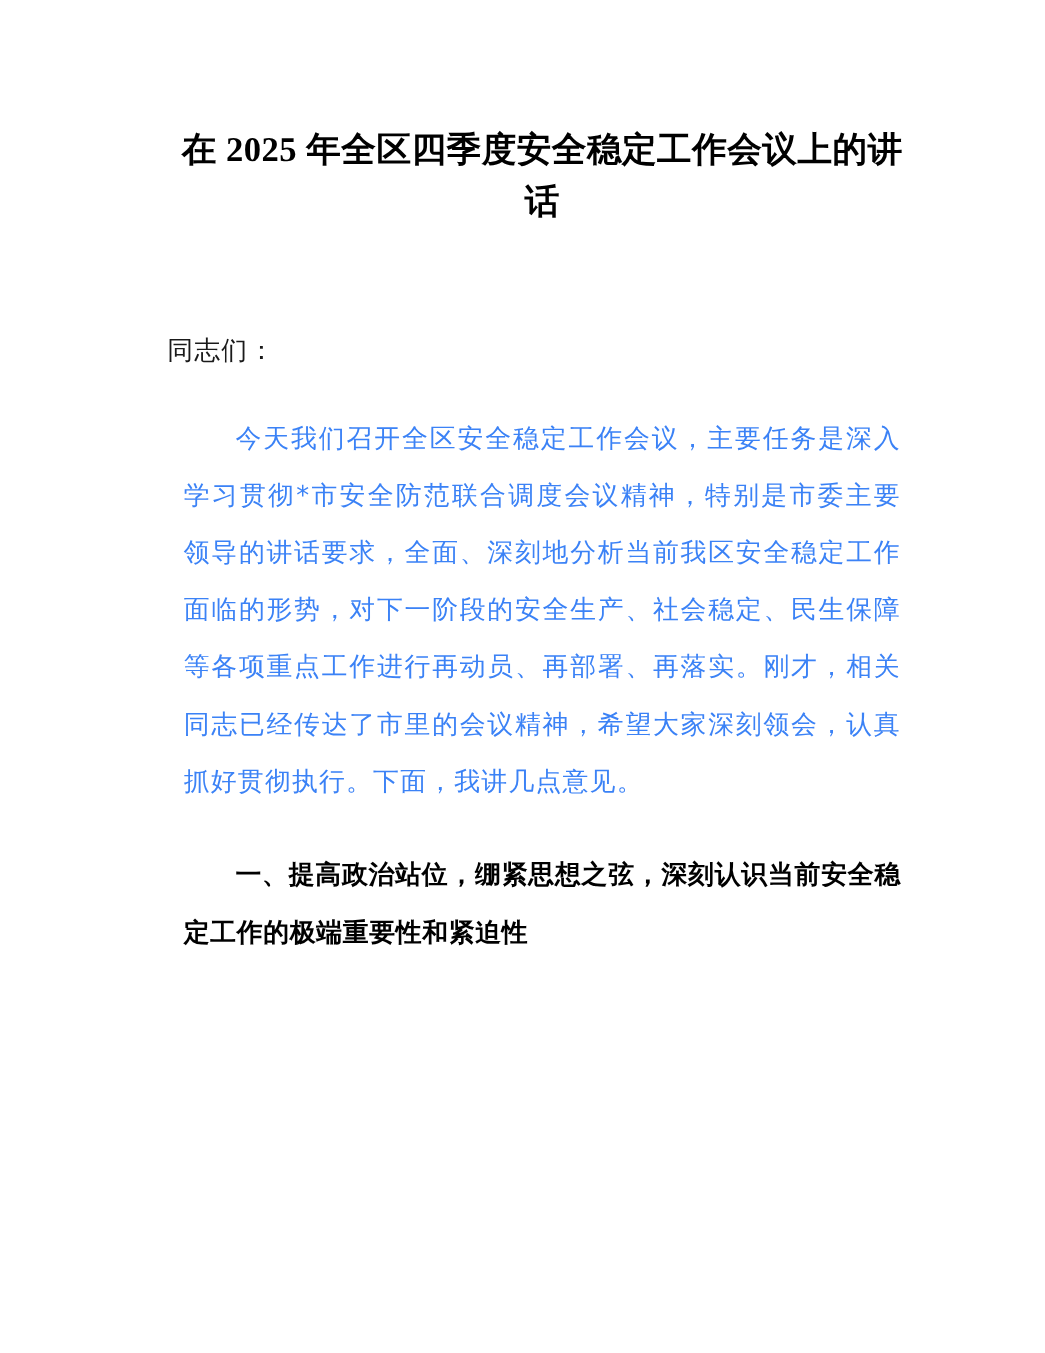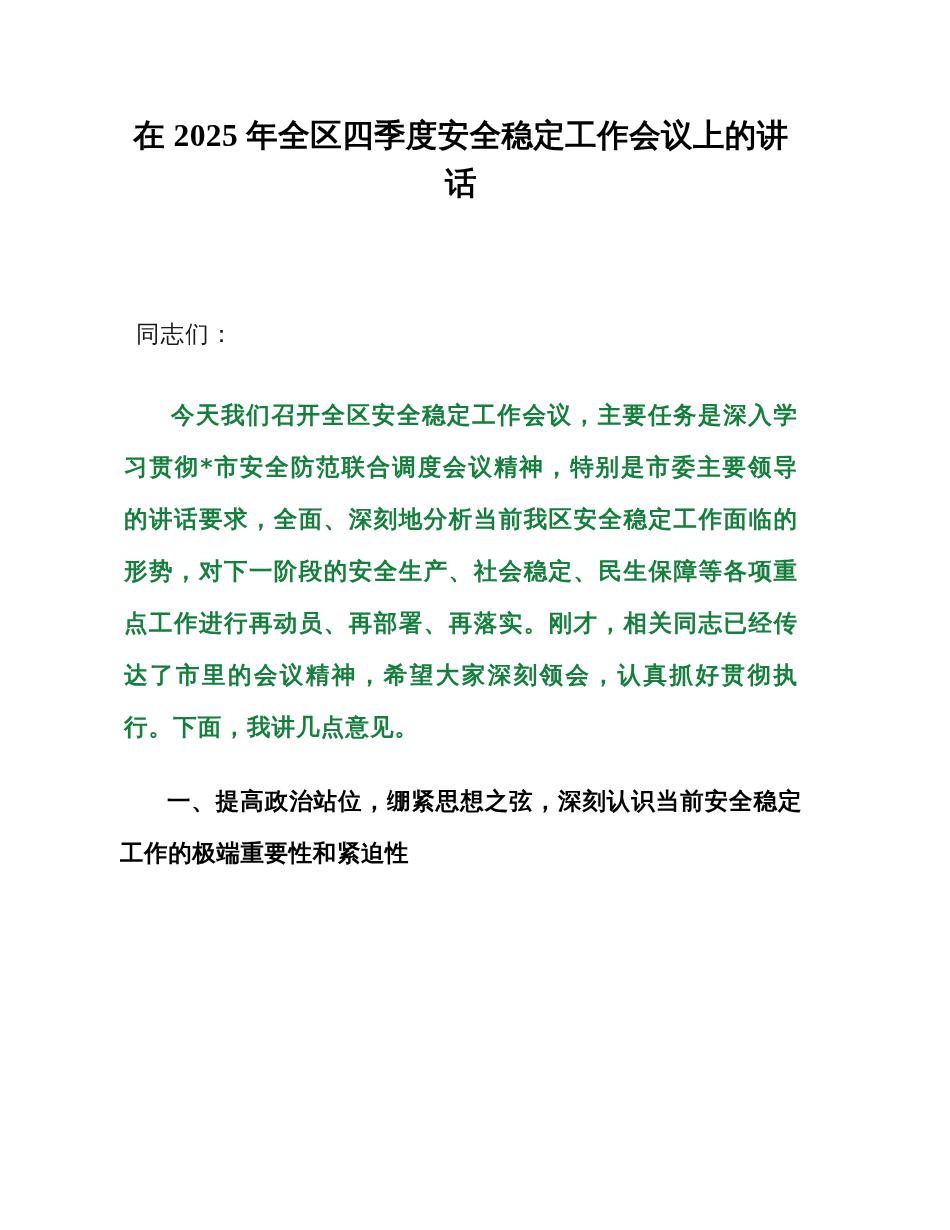--- a/index.html
+++ b/index.html
@@ -19,68 +19,68 @@
   .page {
     position: relative;
     width: 950px;
     height: 1230px;
     background: #ffffff;
     box-sizing: border-box;
   }
 
   .doc-body {
     position: absolute;
-    left: 120px;
+    left: 152px;
     top: 0;
     width: 682px;
   }
 
   
   .doc-title {
     margin: 0;
     padding-top: 112px;
     text-align: center;
     font-family: "Liberation Serif", "DejaVu Serif", serif;
     font-weight: bold;
     font-size: 31.5px;
     line-height: 48px;
     letter-spacing: 0.4px;
     color: #000000;
   }
 
   
   .salutation {
-    margin: 16px;
+    margin: 0;
     padding-top: 84px;
     font-family: "DejaVu Sans", "Liberation Sans", sans-serif;
     font-weight: 300;
     font-size: 23.5px;
     line-height: 52px;
     letter-spacing: 1.1px;
     color: #1a1a1a;
   }
 
   
   .para {
-    margin: 4px;
+    margin: 15px;
     padding-top: 13px;
     text-indent: 47px;
     text-align: justify;
     text-justify: inter-ideograph;
     font-family: "DejaVu Sans", "Liberation Sans", sans-serif;
-    font-weight: 700;
+    font-weight: 400;
     font-size: 23.5px;
     line-height: 52px;
     letter-spacing: 1.1px;
-    color: #15803d;
+    color: #3b82f6;
   }
 
   
   .section-heading {
-    margin: 0;
+    margin: 15px;
     padding-top: 18px;
     text-indent: 47px;
     text-align: justify;
     text-justify: inter-ideograph;
     font-family: "DejaVu Sans", "Liberation Sans", sans-serif;
     font-weight: bold;
     font-size: 23.5px;
     line-height: 52px;
     letter-spacing: 0.6px;
     color: #000000;

